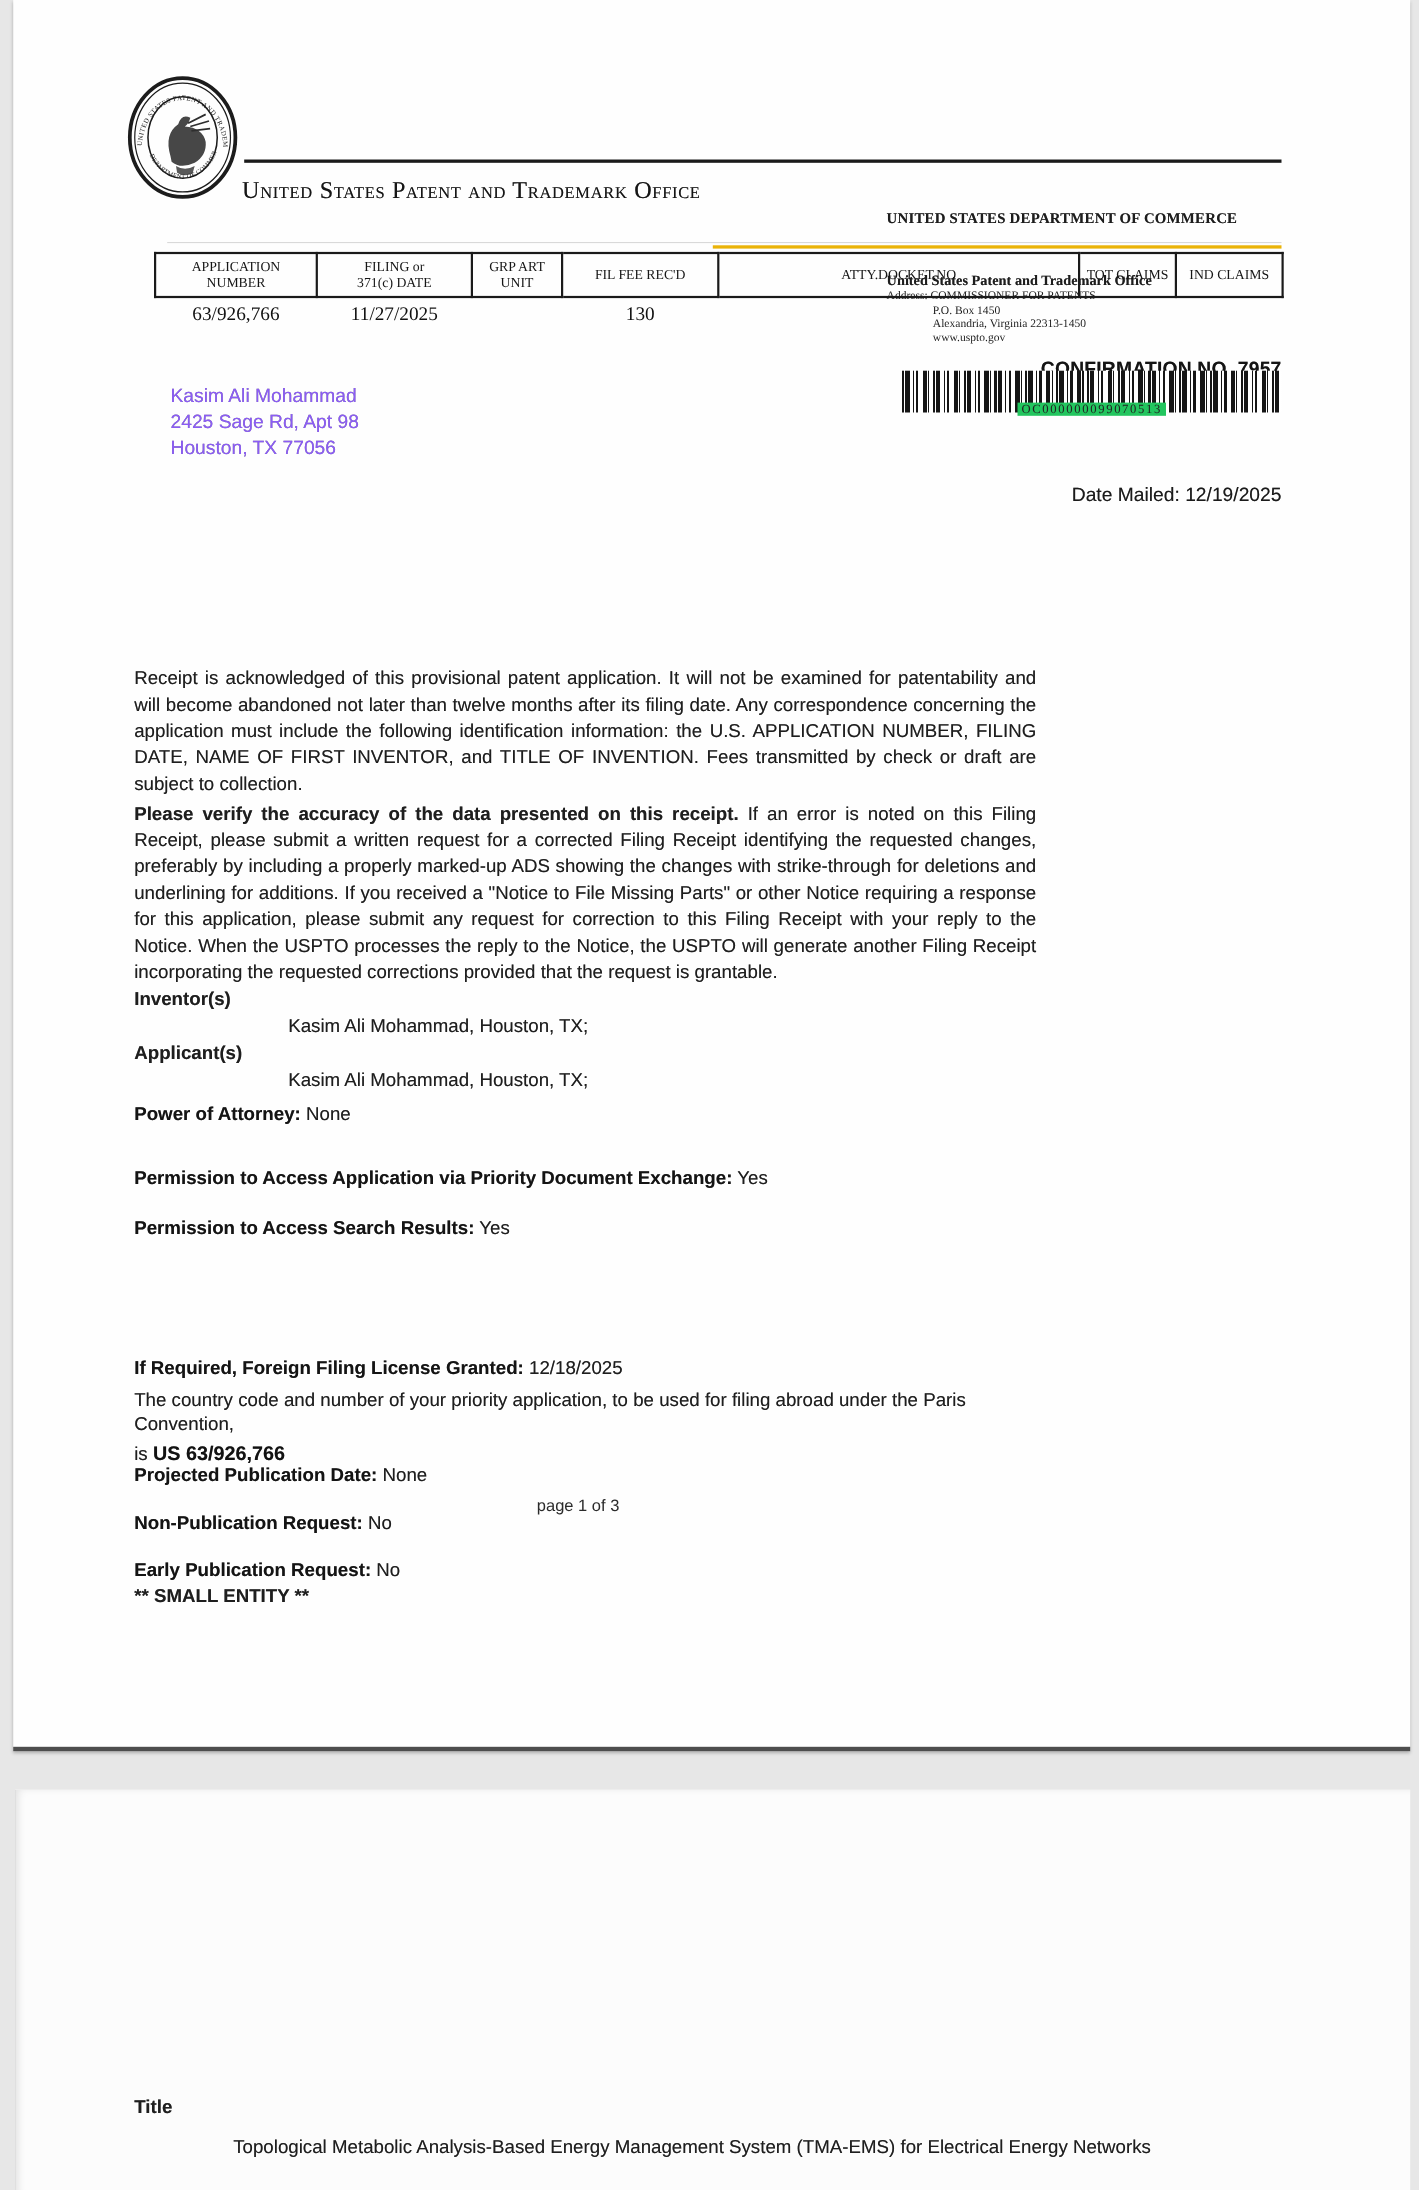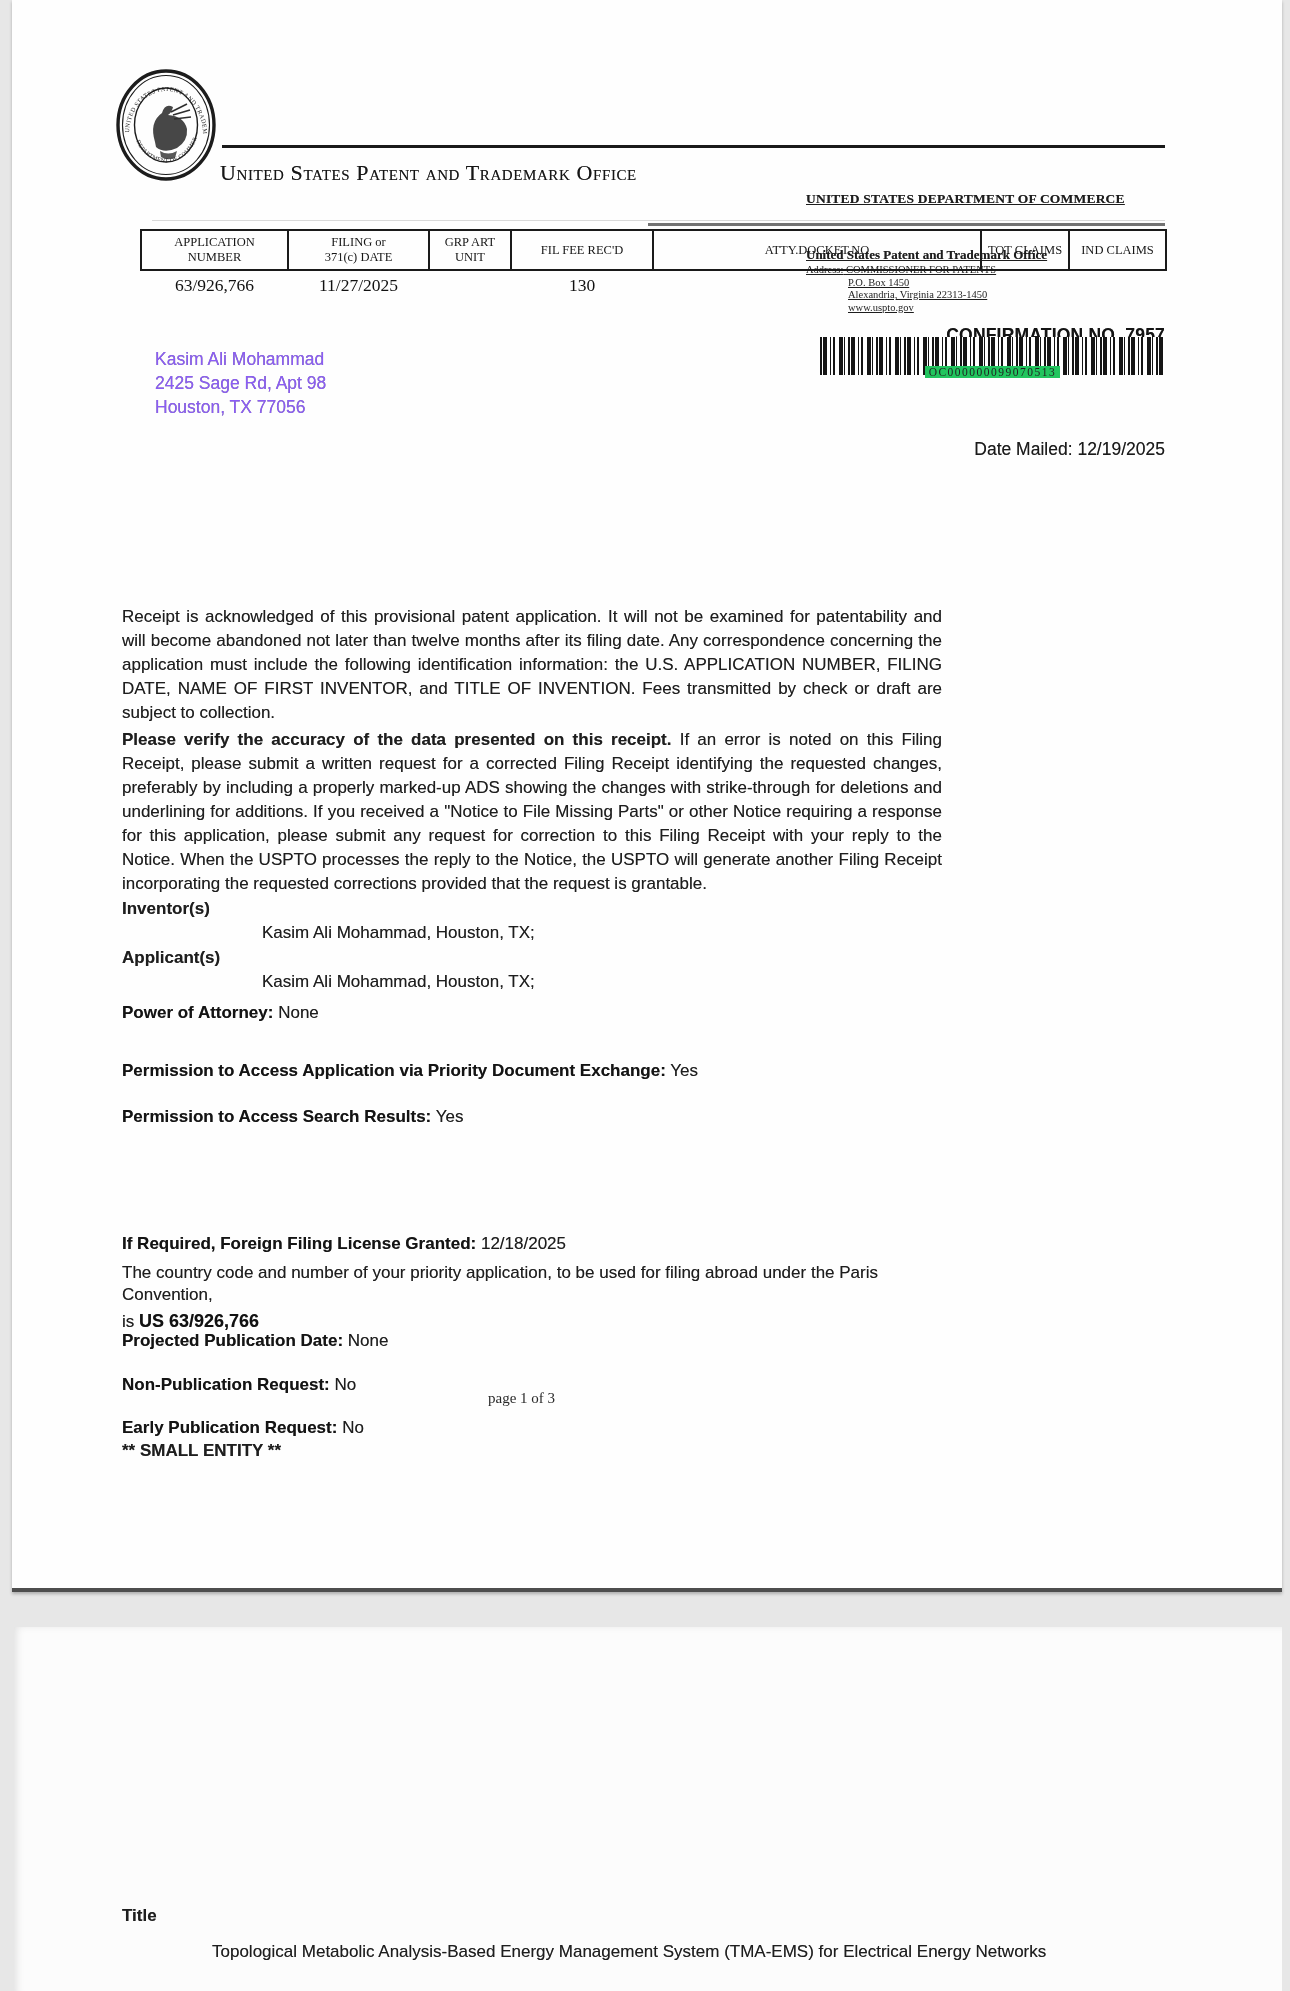--- a/index.html
+++ b/index.html
@@ -26,21 +26,21 @@
   }
   .scan-text { text-shadow:0 0 .5px rgba(30,30,30,.55);margin-top:40px; }
 
   
   .office-title {
     font-family:"Liberation Serif", serif;
     font-variant-caps:small-caps;
     font-size:22px; letter-spacing:.6px; color:#161616;
   }
   .hrule { background:#1a1a1a; }
-  .dept-box { border-bottom:3px solid #737373;text-decoration:underline; }
+  .dept-box { border-bottom:3px solid #eab308; }
   .dept-inner { margin-left:158px; padding-top:3px; font-family:"Liberation Serif", serif; }
   .dept-l1 { font-weight:bold; font-size:13.5px; letter-spacing:.2px; }
   .dept-l2 { font-weight:bold; font-size:13px; }
   .dept-addr { font-size:10.5px; line-height:12.5px; margin-top:1px; }
   .dept-addr .ind { margin-left:42px; }
 
   
   table.info { border-collapse:collapse; table-layout:fixed; width:1025px;
     font-family:"Liberation Serif", serif; }
   table.info th {
@@ -211,19 +211,19 @@
   <div class="abs line scan-text" style="left:110px; top:1334px;">
     <span class="lbl">Non-Publication Request:</span> <span>No</span>
   </div>
 
   <div class="abs line scan-text" style="left:110px; top:1377px;">
     <span class="lbl">Early Publication Request:</span> <span>No</span>
   </div>
 
   <div class="abs line lbl b scan-text" style="left:110px; top:1400px;">** SMALL ENTITY **</div>
 
-  <div class="abs footer-page" style="left:476px; top:1390px;font-family:Liberation Serif, serif;">page 1 of 3</div>
+  <div class="abs footer-page" style="left:476px; top:1361px;">page 1 of 3</div>
 </div>
 
 <div id="page2">
   <div class="abs line lbl b scan-text" style="left:108px; top:238px;">Title</div>
   <div class="abs line scan-text" style="left:198px; top:272px; width:880px; line-height:26px;">Topological Metabolic Analysis-Based Energy Management System (TMA-EMS) for Electrical Energy Networks</div>
 </div>
 
 </body></html>

